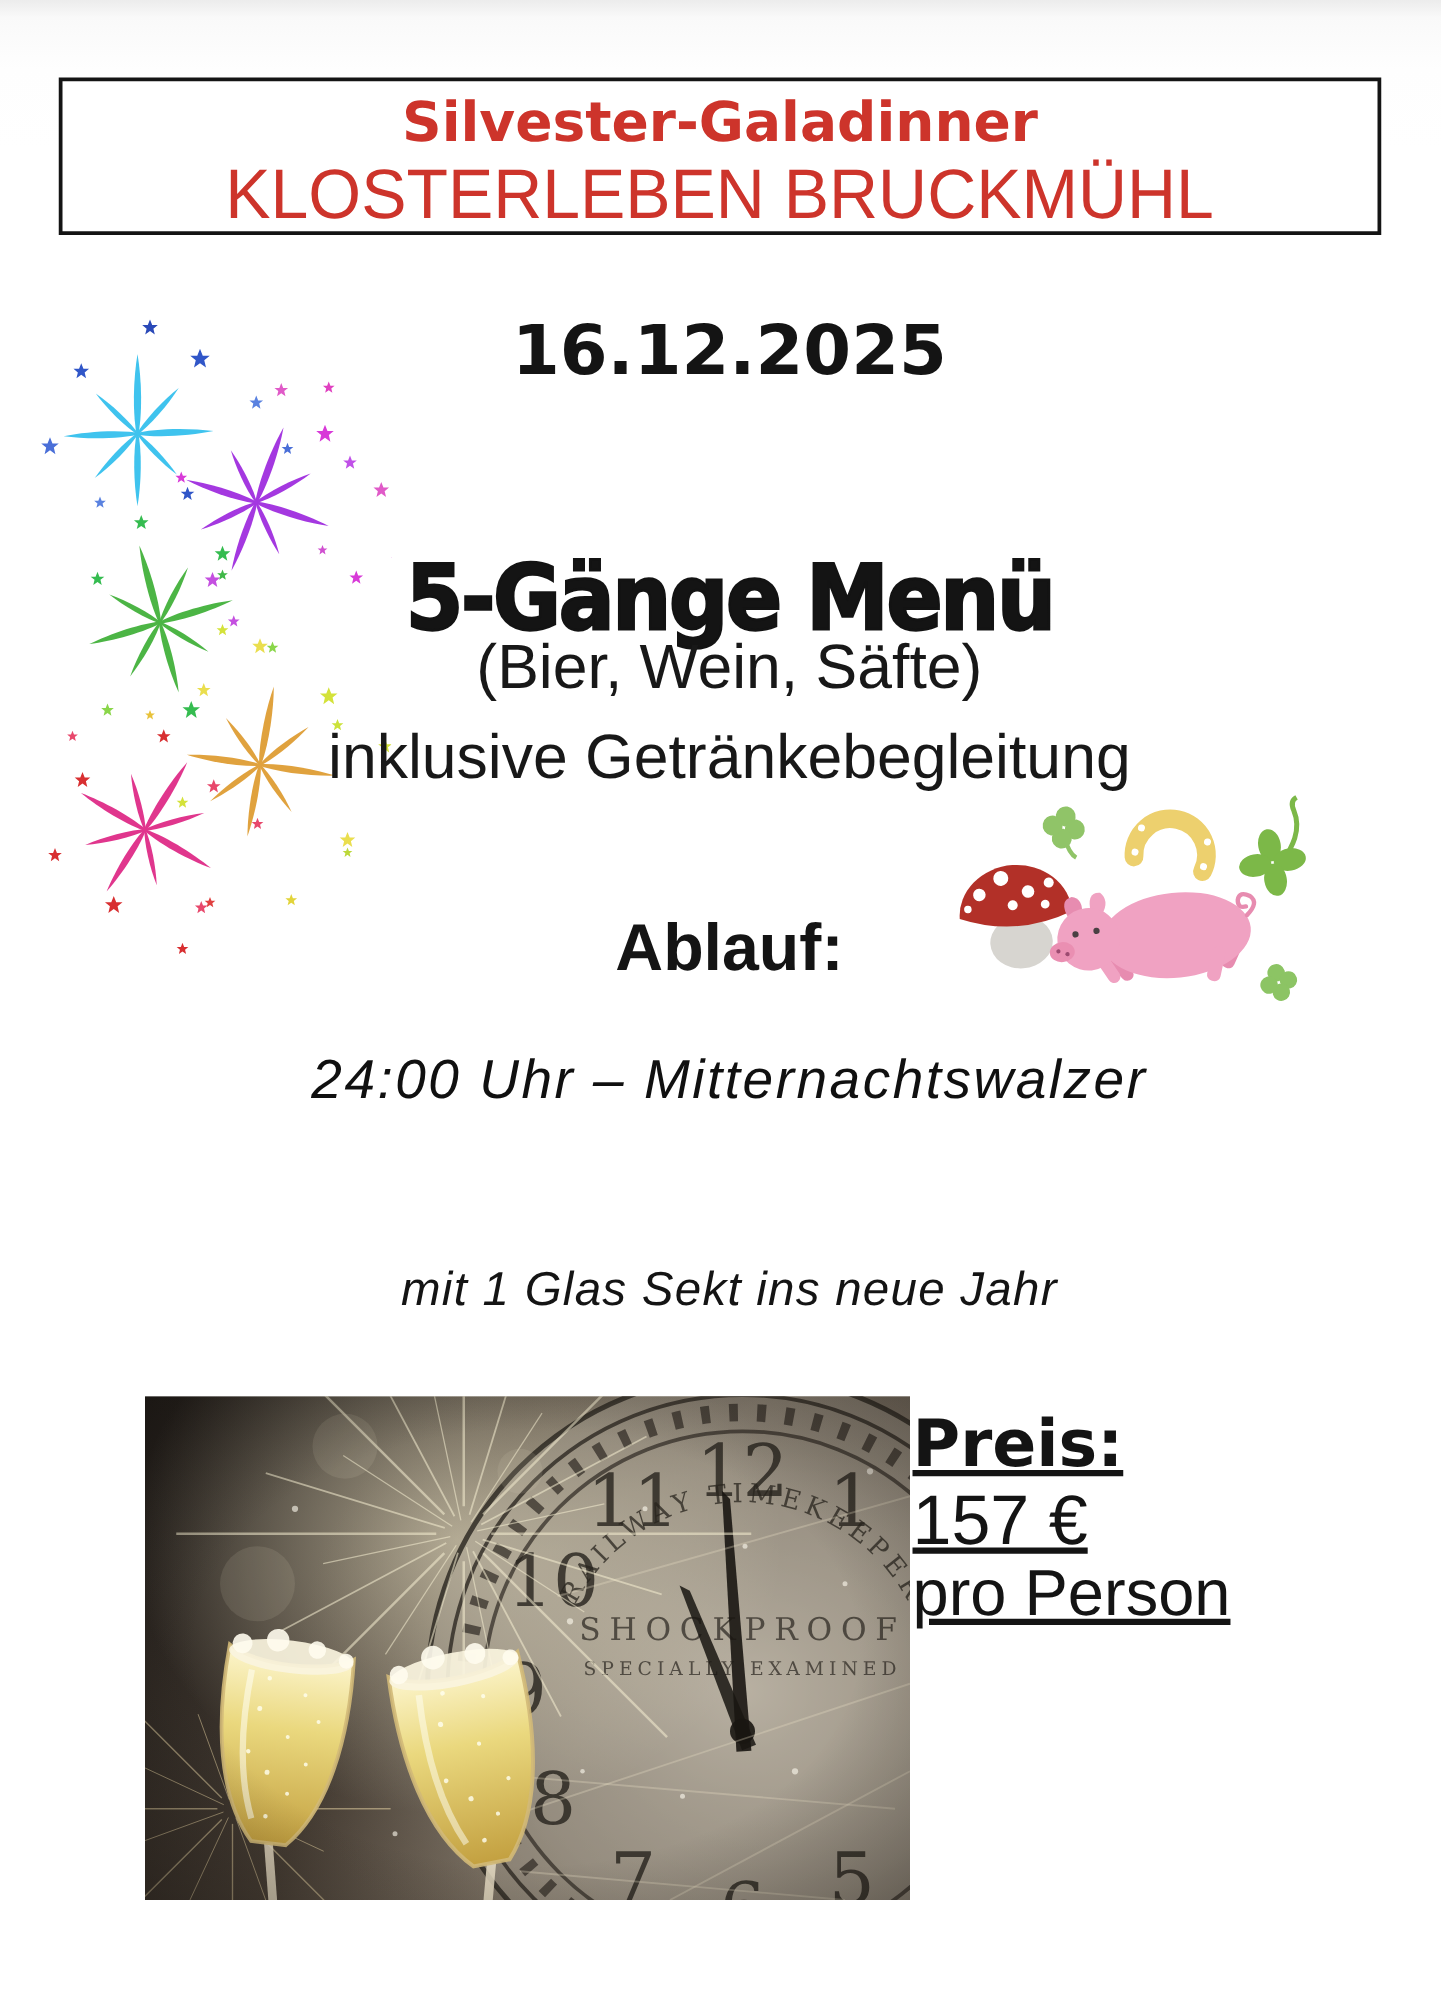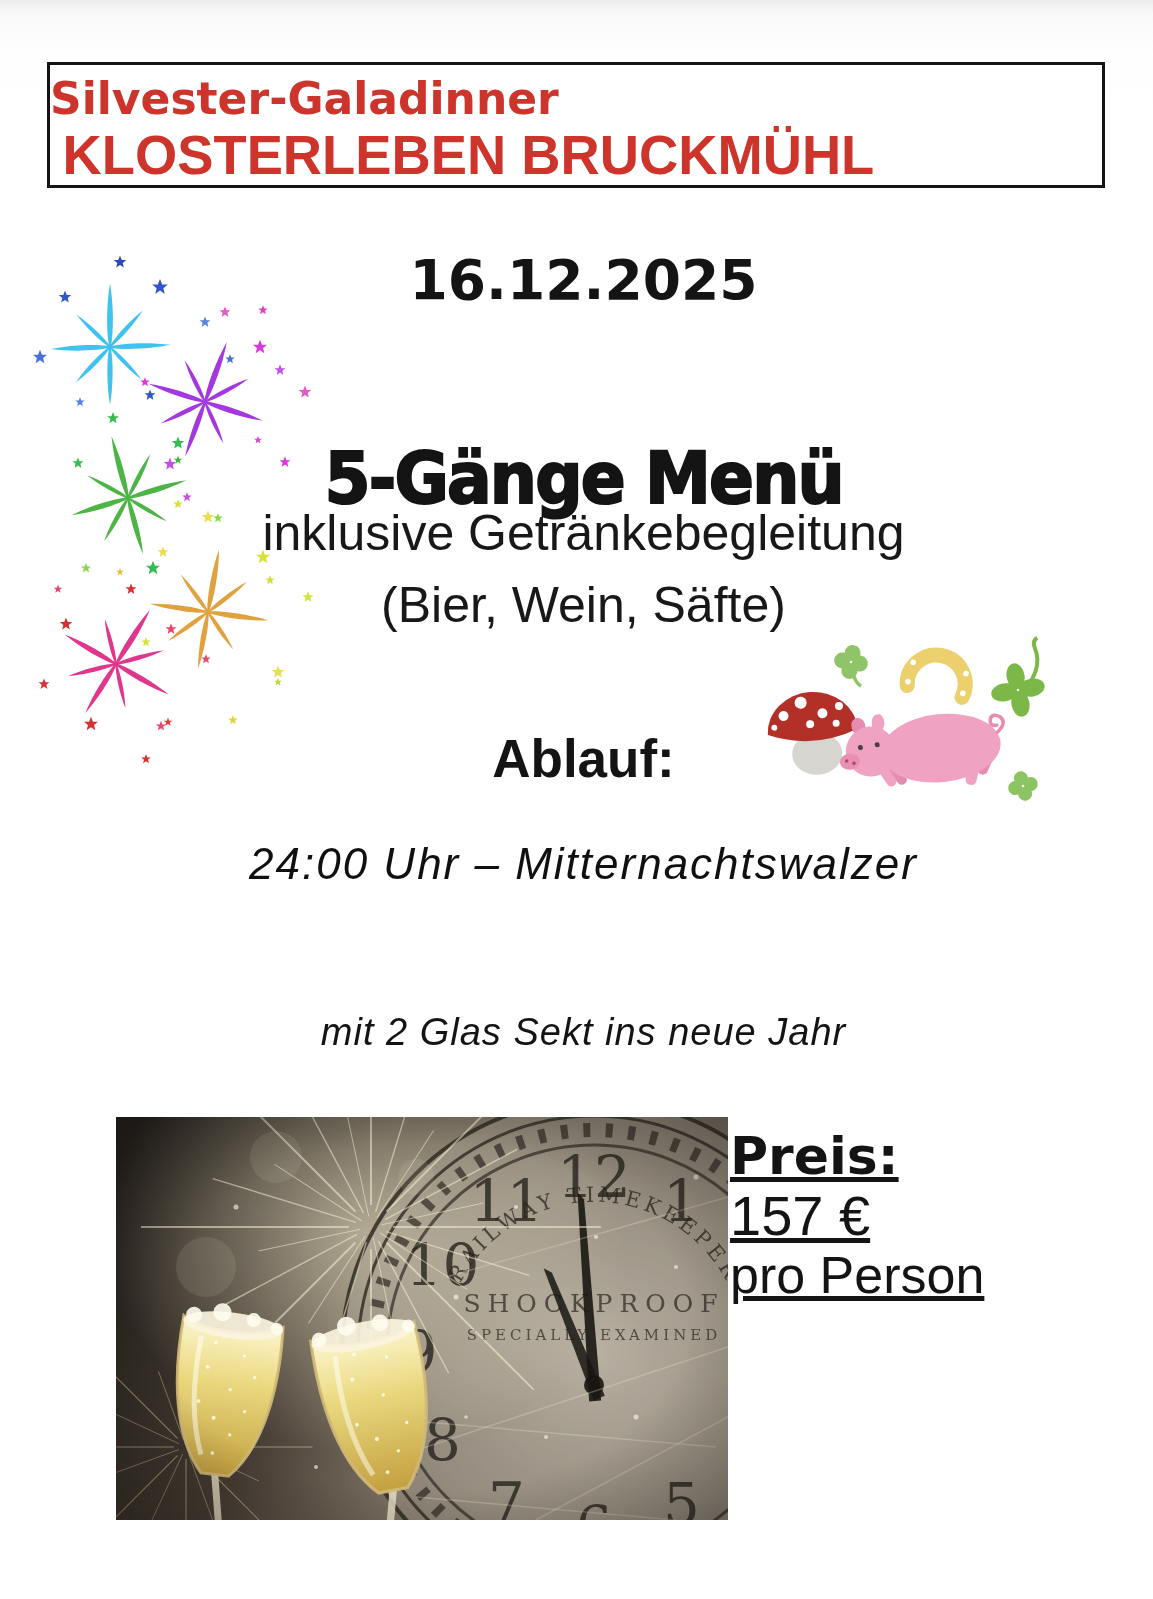--- a/index.html
+++ b/index.html
@@ -13,30 +13,31 @@
     font-family:"Liberation Sans", sans-serif;
     color:#141414;
   }
   .abs { position:absolute; }
   .ctr { left:14px; right:0; text-align:center; }
 
   .header-box {
     left:47px; top:62px; width:1058px; height:126px;
     border:3px solid #141414;
     background:#ffffff;
+    text-align:center;
   }
   .header-line1 {
     margin-top:8px;
     font-family:"DejaVu Sans", sans-serif;
     font-weight:bold; font-size:44px; line-height:52px;
     color:#cd342b;
   }
   .header-line2 {
     font-family:"Liberation Sans", sans-serif;
-    font-weight:bold; font-size:56px; line-height:60px;
+    font-weight:normal; font-size:56px; line-height:60px;
     color:#cd342b; letter-spacing:0px;
   }
   .header-line2 span { display:inline-block; transform:scaleX(.97); transform-origin:center; }
 
   .date-line {
     top:250px;
     font-family:"DejaVu Sans", sans-serif;
     font-weight:bold; font-size:55px; line-height:60px;
   }
 
@@ -186,22 +187,22 @@
     <use href="#st" transform="translate(150,210) scale(.55)" fill="#40b848"></use>
     <use href="#st" transform="translate(242,330) scale(.6)" fill="#cce23a"></use>
     <use href="#st" transform="translate(92,322) scale(.5)" fill="#e8c23a"></use>
     <use href="#st" transform="translate(205,470) scale(.6)" fill="#e2d43a"></use>
     <use href="#st" transform="translate(140,472) scale(.55)" fill="#e04040"></use>
     <use href="#st" transform="translate(250,432) scale(.5)" fill="#bcd83a"></use>
   </svg>
 
   <div class="abs ctr menu-title"><span>5-Gänge Menü</span></div>
   <div class="abs ctr menu-subs">
+    <div>(Bier, Wein, Säfte)</div>
     <div>inklusive Getränkebegleitung</div>
-    <div>(Bier, Wein, Säfte)</div>
   </div>
 
   <svg class="abs" style="left:755px; top:628px;" width="300" height="180" viewBox="0 0 300 180" aria-hidden="true">
 
     <g transform="translate(96,34) rotate(10)">
       <path d="M2,8 q6,12 12,14" stroke="#90c468" stroke-width="3.5" fill="none"></path>
       <circle cx="0" cy="-9" r="8" fill="#90c468"></circle>
         <circle cx="9" cy="0" r="8" fill="#90c468"></circle>
       <circle cx="0" cy="9" r="8" fill="#90c468"></circle>
         <circle cx="-9" cy="0" r="8" fill="#90c468"></circle>
@@ -271,21 +272,21 @@
       <circle cx="0" cy="8" r="7" fill="#8cc464"></circle>
         <circle cx="-8" cy="0" r="7" fill="#8cc464"></circle>
     </g>
   </svg>
 
   <div class="abs ctr ablauf-heading">Ablauf:</div>
 
   <div class="abs ctr schedule">
     <div>24:00 Uhr – Mitternachtswalzer</div>
   </div>
-  <div class="abs ctr schedule-note">mit 2 Glas Sekt ins neue Jahr</div>
+  <div class="abs ctr schedule-note">mit 1 Glas Sekt ins neue Jahr</div>
 
   <svg class="abs" style="left:116px; top:1117px;" width="612" height="403" viewBox="0 0 612 403" aria-hidden="true">
     <defs>
       <linearGradient id="g1" x1="0" y1="0" x2="1" y2="0.35">
         <stop offset="0" stop-color="#1f1b18"></stop>
         <stop offset="0.45" stop-color="#453c33"></stop>
         <stop offset="0.72" stop-color="#796e60"></stop>
         <stop offset="1" stop-color="#8a7f71"></stop>
       </linearGradient>
       <radialGradient id="gclock" cx="0.5" cy="0.5" r="0.5">

